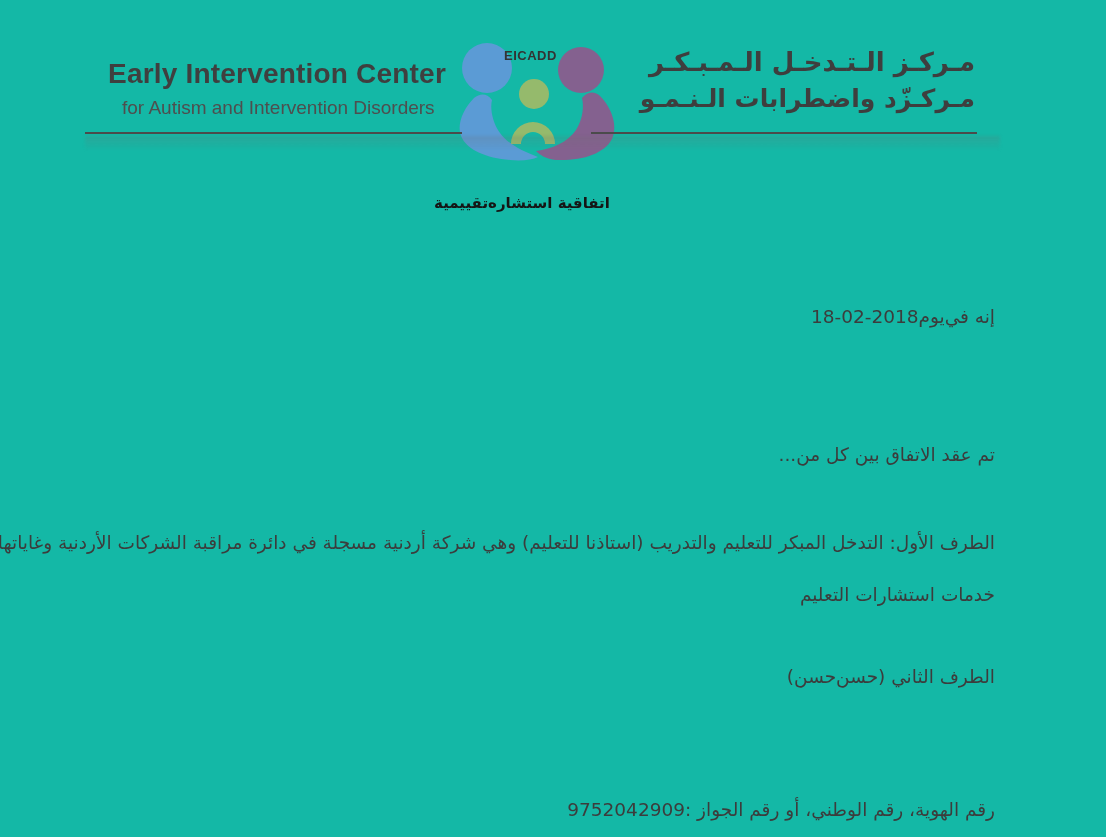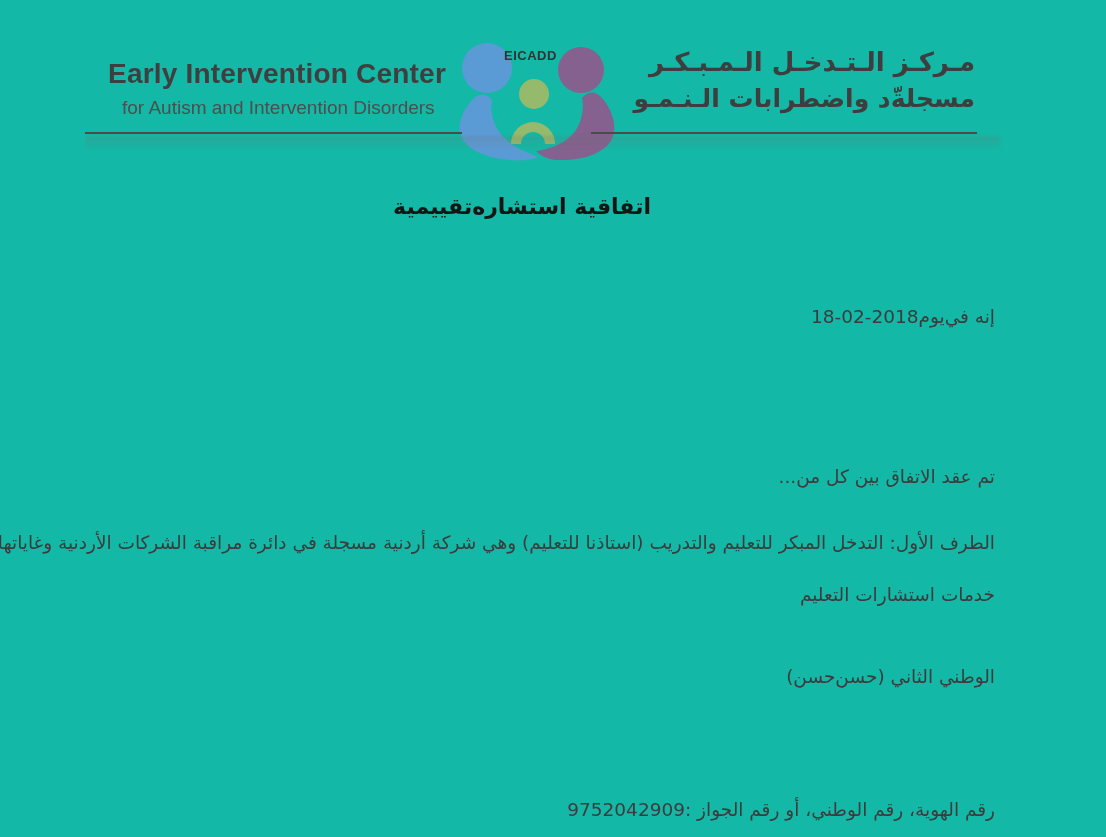--- a/index.html
+++ b/index.html
@@ -48,31 +48,31 @@
   .rule-shadow{
     position:absolute; left:85px; top:136px; width:915px; height:15px;
     background:linear-gradient(to bottom, rgba(110,110,110,0.22), rgba(255,255,255,0));
     filter:blur(1.5px);
   }
 
   
   .doc-title{
     position:absolute; top:194px; left:0; width:1044px;
     text-align:center; direction:rtl;
-    font-weight:bold; font-size:22px; color:#151515;
+    font-weight:bold; font-size:15px; color:#151515;
     white-space:nowrap;
   }
   .ar-line{
     position:absolute; right:111px;
     direction:rtl; text-align:right;
     font-size:18.5px; color:#3c3c3c;
     white-space:nowrap;
   }
   .line-date  { top:306px; }
-  .line-intro { top:466px; }
+  .line-intro { top:444px; }
   .line-p1a   { top:532px; }
   .line-p1b   { top:584px;text-align:center; }
   .line-p2    { top:666px; }
   .line-id    { top:799px;margin-left:16px; }
   .num{ direction:ltr; unicode-bidi:embed; }
 </style>
 </head>
 <body>
 
 <div class="page">
@@ -100,37 +100,37 @@
              C 152,120 130,127 104,126
              C 94,125 88,121 84,117
              C 100,115 116,108 124,96
              C 131,85 132,72 130,64
              C 136,57 143,57 148,62 Z" fill="#84618f"></path>
   </svg>
   <div class="logo-acronym">EICADD</div>
 
   <div class="ar-header">
     <div class="l1">مـركـز الـتـدخـل الـمـبـكـر</div>
-    <div class="l2">مسجلةّد واضطرابات الـنـمـو</div>
+    <div class="l2">مـركـزّد واضطرابات الـنـمـو</div>
   </div>
 
   <div class="rule left"></div>
   <div class="rule right"></div>
   <div class="rule-shadow"></div>
 
   <div class="doc-title">اتفاقية استشاره‌تقييمية</div>
 
   <div class="ar-line line-date">
     <span>إنه في‌يوم</span><span class="num">18-02-2018</span>
   </div>
 
   <div class="ar-line line-intro">تم عقد الاتفاق بين كل من...</div>
 
   <div class="ar-line line-p1a">الطرف الأول: التدخل المبكر للتعليم والتدريب (استاذنا للتعليم) وهي شركة أردنية مسجلة في دائرة مراقبة الشركات الأردنية وغاياتها</div>
   <div class="ar-line line-p1b">خدمات استشارات التعليم</div>
 
-  <div class="ar-line line-p2">الوطني الثاني (حسن‌حسن)</div>
+  <div class="ar-line line-p2">الطرف الثاني (حسن‌حسن)</div>
 
   <div class="ar-line line-id">
     <span>رقم الهوية، رقم الوطني، أو رقم الجواز :</span><span class="num">9752042909</span>
   </div>
 
 </div>
 
 </body></html>

